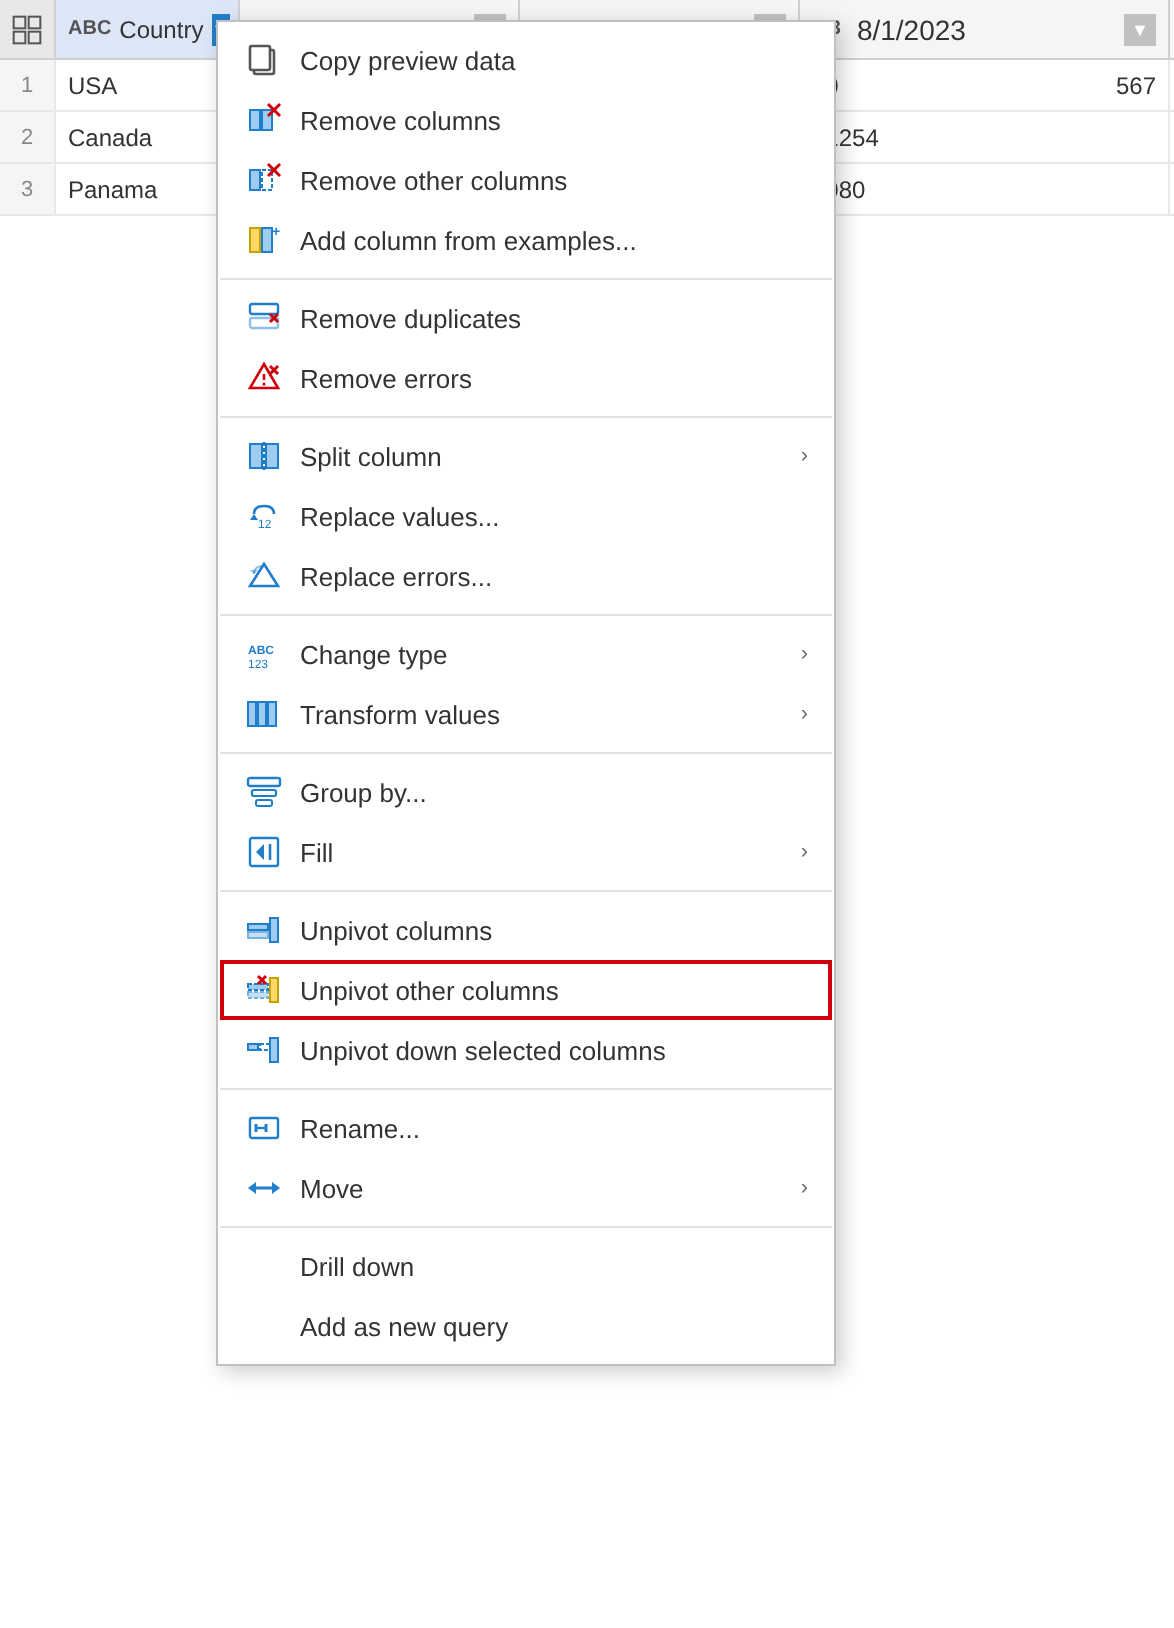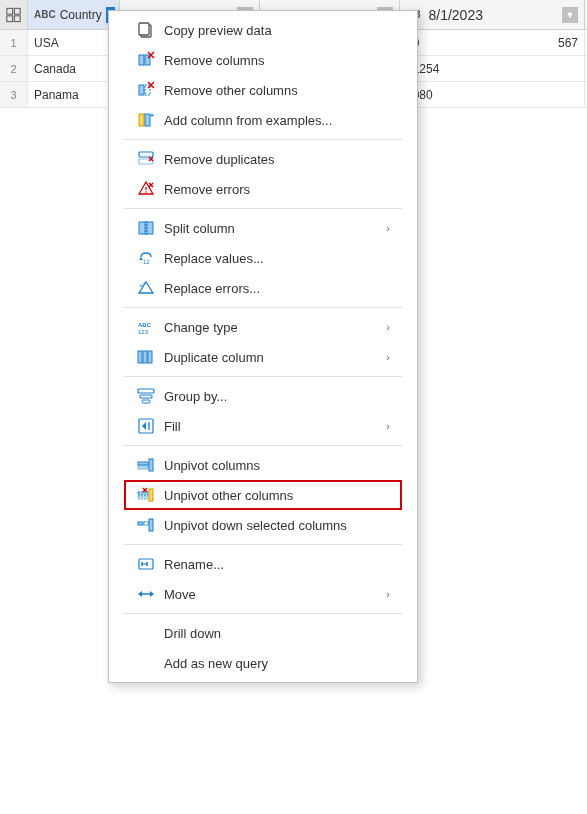--- a/index.html
+++ b/index.html
@@ -101,21 +101,21 @@
     
     .context-menu {
       position: absolute;
       top: 10px;
       left: 108px;
       width: 310px;
       background: #fff;
       border: 1px solid #c0c0c0;
       box-shadow: 3px 3px 10px rgba(0,0,0,0.2);
       z-index: 100;
-      padding: 4px 15px;
+      padding: 4px 1px;
     }
 
     .menu-item {
       display: flex;
       align-items: center;
       height: 30px;
       padding: 0 12px;
       cursor: pointer;
       color: #333;
       gap: 8px;
@@ -352,21 +352,21 @@
   </div>
 
   <div class="menu-item">
     <div class="menu-icon">
       <svg width="18" height="18" viewBox="0 0 18 18">
         <rect x="1" y="3" width="4" height="12" fill="#9ecbf0" stroke="#217ecb" stroke-width="1"></rect>
         <rect x="6" y="3" width="4" height="12" fill="#9ecbf0" stroke="#217ecb" stroke-width="1"></rect>
         <rect x="11" y="3" width="4" height="12" fill="#9ecbf0" stroke="#217ecb" stroke-width="1"></rect>
       </svg>
     </div>
-    <span class="menu-label">Duplicate column</span>
+    <span class="menu-label">Transform values</span>
     <span class="submenu-arrow">›</span>
   </div>
 
   <div class="menu-separator"></div>
 
   <div class="menu-item">
     <div class="menu-icon">
       <svg width="18" height="18" viewBox="0 0 18 18">
         <rect x="1" y="2" width="16" height="4" rx="1" fill="none" stroke="#217ecb" stroke-width="1.2"></rect>
         <rect x="3" y="8" width="12" height="3" rx="1" fill="none" stroke="#217ecb" stroke-width="1.1"></rect>

